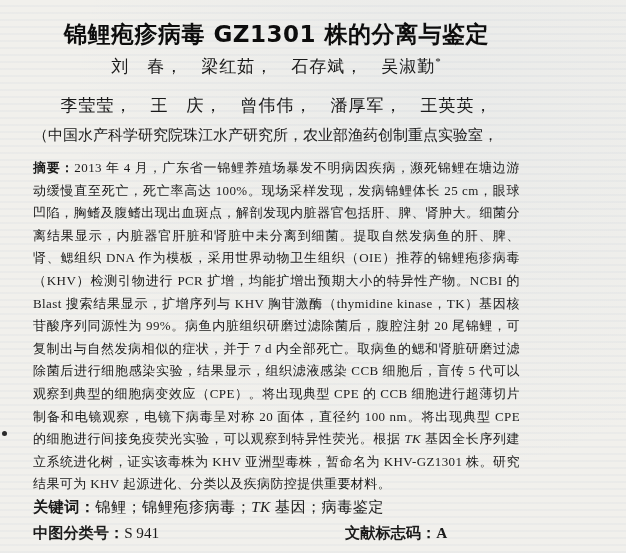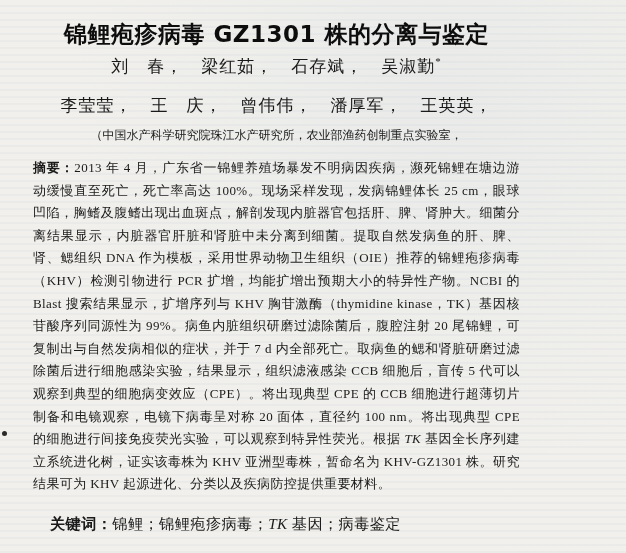--- a/index.html
+++ b/index.html
@@ -42,39 +42,39 @@
     letter-spacing: 1px;
   }
   .authors.l1 { margin-top: 15px; }
   .authors.l2 { margin-top: 5px; }
   .authors sup {
     font-size: 11px;
     vertical-align: super;
     line-height: 0;
   }
   .affil {
-    text-align: center;
-    font-size: 12px;
+    text-align: left;
+    font-size: 15px;
     line-height: 21px;
   }
   .affil.l1 { margin-top: 7px; }
   .bold-label {
     font-family: "DejaVu Sans", "Liberation Sans", sans-serif;
     font-weight: bold;
   }
   .abstract {
     margin: 11px 0 0 0;
     font-size: 13px;
     line-height: 22.6px;
     text-align: justify;
     letter-spacing: 0.4px;
   }
   .abstract i, .keywords i { font-style: italic; }
   .keywords {
-    margin: 17px;
+    margin: 0;
     font-size: 15.2px;
     line-height: 22.6px;
     letter-spacing: 0.4px;
   }
   .meta-row {
     display: flex;
     align-items: baseline;
     margin-top: 3px;
     font-size: 15.2px;
     line-height: 22px;

